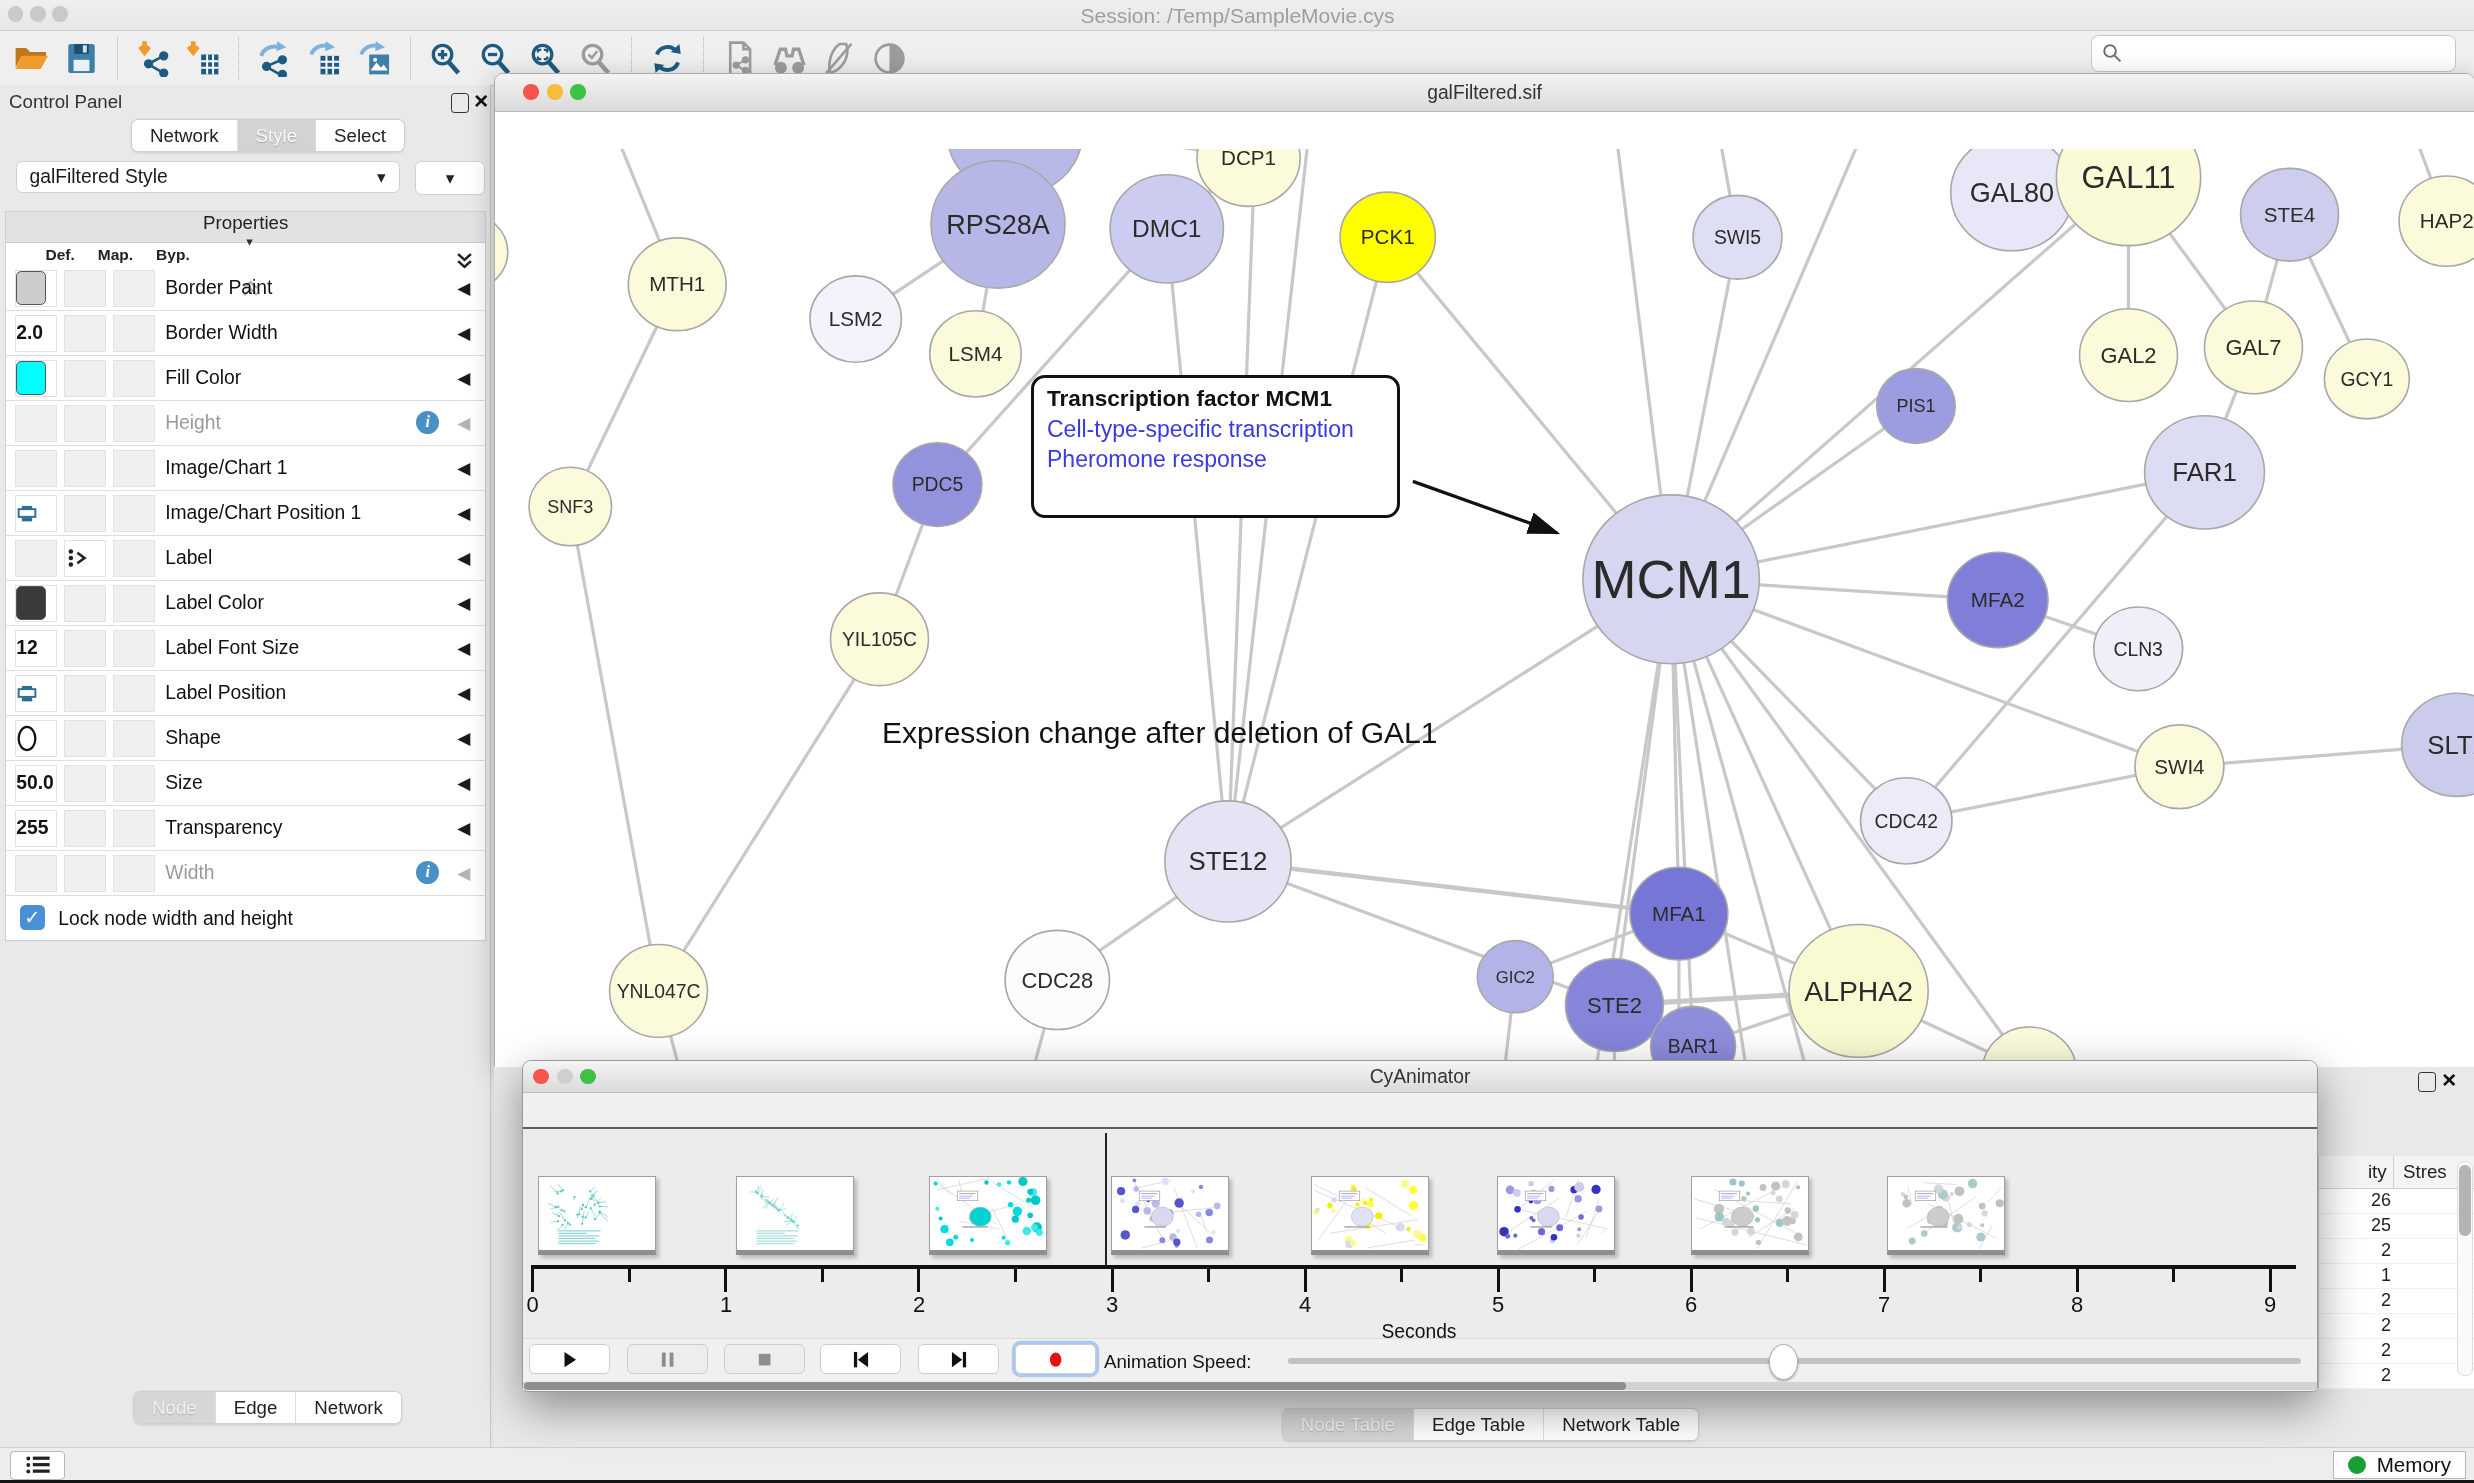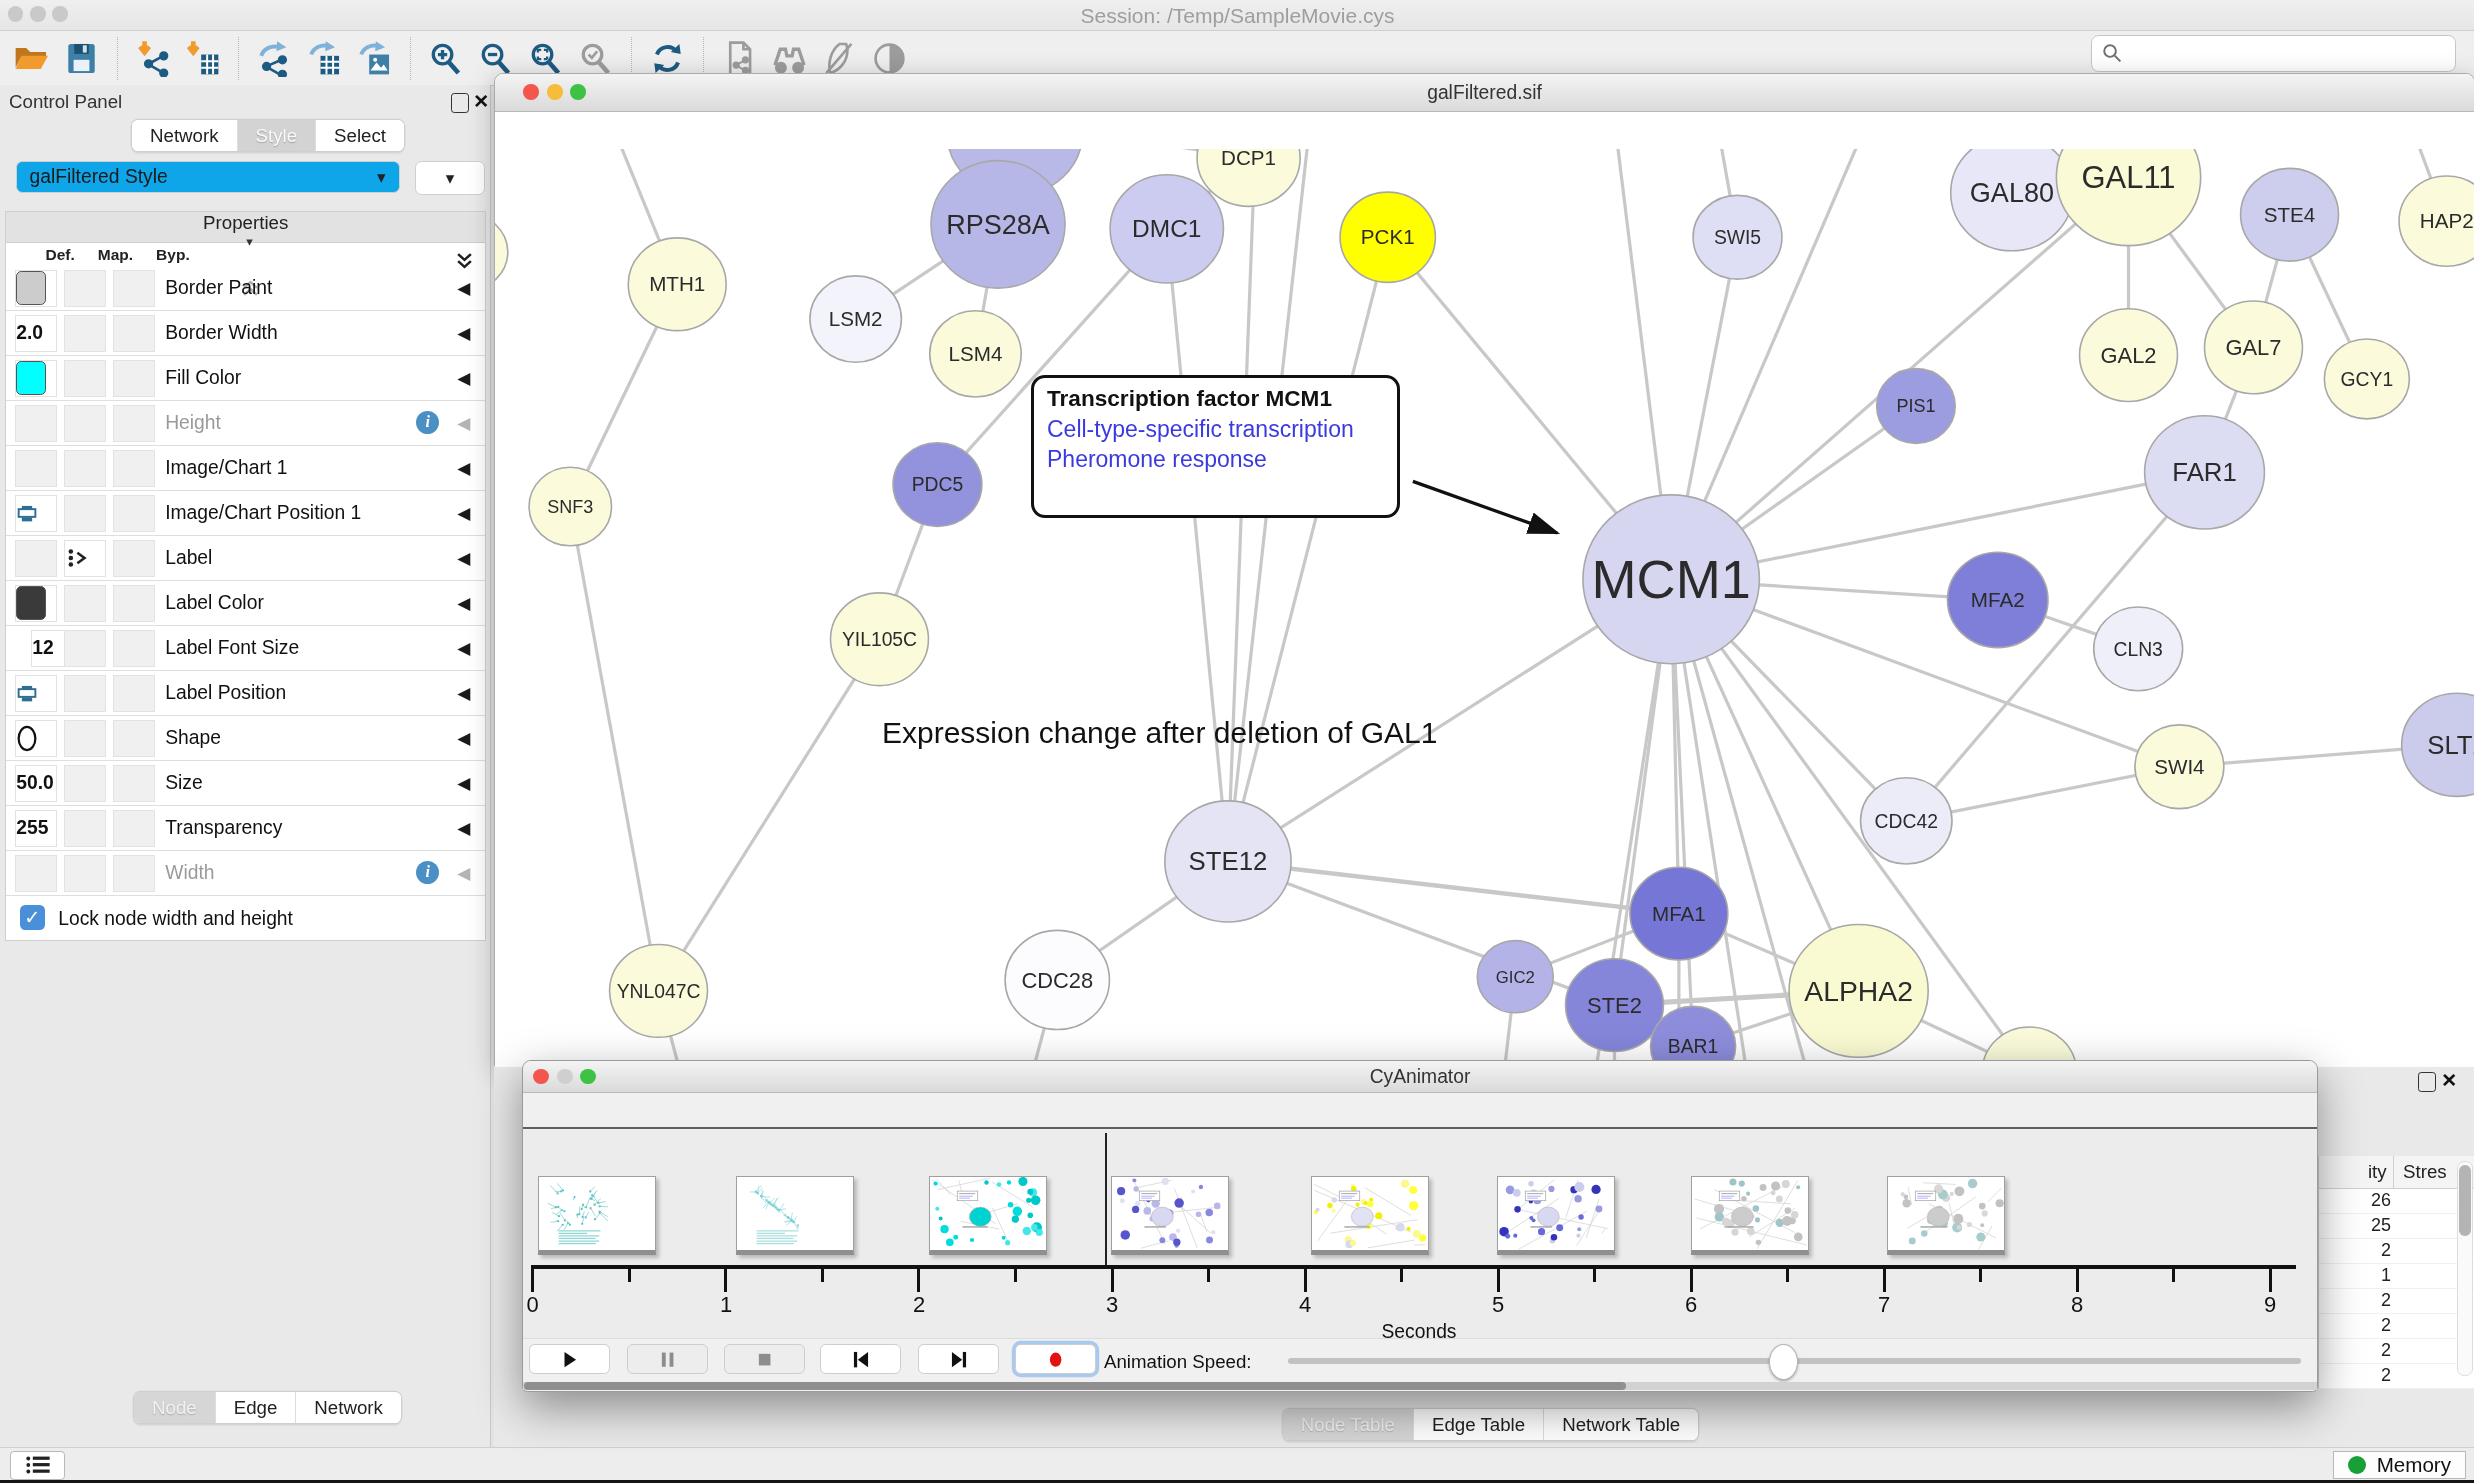--- a/index.html
+++ b/index.html
@@ -22,21 +22,21 @@
   
   .control-panel{position:absolute;left:0;top:85px;width:491px;height:1362px;background:#e9e9e9;border-right:1.3px solid #c8c8c8;box-sizing:border-box;}
   .cp-header-title{position:absolute;left:9px;top:6.4px;font-size:18.7px;color:#333;}
   .panel-float{position:absolute;width:15.5px;height:18px;border:1.9px solid #333;border-radius:3.2px;top:7.7px;}
   .panel-close{position:absolute;top:3.9px;font-size:24.5px;font-weight:bold;color:#111;line-height:24.5px;}
   .seg-tabs{display:flex;border-radius:6.4px;overflow:hidden;box-shadow:0 0 0 1.3px #cfcfcf, 0 1.3px 2.6px rgba(0,0,0,.12);background:#fff;margin-left:12px;}
   .seg{padding:0 18px;height:31px;line-height:31px;font-size:18.7px;color:#222;background:#fff;border-left:1.3px solid #ddd;}
   .seg:first-child{border-left:none;}
   .seg.selected{background:#d3d3d3;color:#fafafa;text-shadow:0 0.6px 1.3px #9e9e9e;}
   #cp-tabs{position:absolute;left:120px;top:35px;}
-  .dropdown{position:absolute;left:15.5px;top:76px;width:384px;height:32px;background:#0ea5e9;border:1.3px solid #cfcfcf;border-radius:6.4px;display:flex;align-items:center;font-size:19.3px;color:#1a1a1a;padding:0 13px;box-sizing:border-box;}
+  .dropdown{position:absolute;left:15.5px;top:76px;width:384px;height:32px;background:#ffffff;border:1.3px solid #cfcfcf;border-radius:6.4px;display:flex;align-items:center;font-size:19.3px;color:#1a1a1a;padding:0 13px;box-sizing:border-box;}
   .dropdown .caret{margin-left:auto;font-size:17px;color:#222;}
   .dd-btn{position:absolute;left:415px;top:76px;width:68px;height:32px;background:#fff;border:1.3px solid #cfcfcf;border-radius:6.4px;font-size:17px;color:#222;display:flex;align-items:center;justify-content:center;}
   .props-box{position:absolute;left:5.2px;top:126px;width:481px;height:730px;background:#fff;border:1.3px solid #cfcfcf;box-sizing:border-box;}
   .props-header{height:30px;background:#e2e2e2;border-bottom:1.3px solid #cfcfcf;display:flex;align-items:center;padding:0 9px;font-size:18.7px;color:#222;flex-direction:column;}
   .props-header .hdr-caret{font-size:13px;margin-left:7.7px;color:#333;}
   .props-header .chev{margin-left:auto;}
   .col-headers{height:23px;display:flex;font-size:15.5px;font-weight:bold;color:#222;align-items:center;padding-left:20px;}
   .col-headers span{display:inline-block;}
   .prop-row{height:44px;border-bottom:1.3px solid #dedede;position:relative;}
   .pcell{position:absolute;top:3.9px;width:40px;height:35px;background:#f0f0f0;border:0.6px solid #e2e2e2;display:flex;align-items:center;}
@@ -407,21 +407,21 @@
           <div class="prop-row">
             <div class="pcell filled" style="left: 9px;">
               <span class="swatch" style="background:#3a3a3a;"></span>
             </div>
             <div class="pcell" style="left: 58px;"></div>
             <div class="pcell" style="left: 107px;"></div>
             <span class="prop-label">Label Color</span>
             <span class="row-arrow">◀</span>
           </div>
           <div class="prop-row">
-            <div class="pcell filled" style="left: 25px;">
+            <div class="pcell filled" style="left: 9px;">
               <span class="defval">12</span>
             </div>
             <div class="pcell" style="left: 58px;"></div>
             <div class="pcell" style="left: 107px;"></div>
             <span class="prop-label">Label Font Size</span>
             <span class="row-arrow">◀</span>
           </div>
           <div class="prop-row">
             <div class="pcell filled" style="left: 9px;">
               <svg width="22" height="19.3" viewBox="0 0 34 30">

